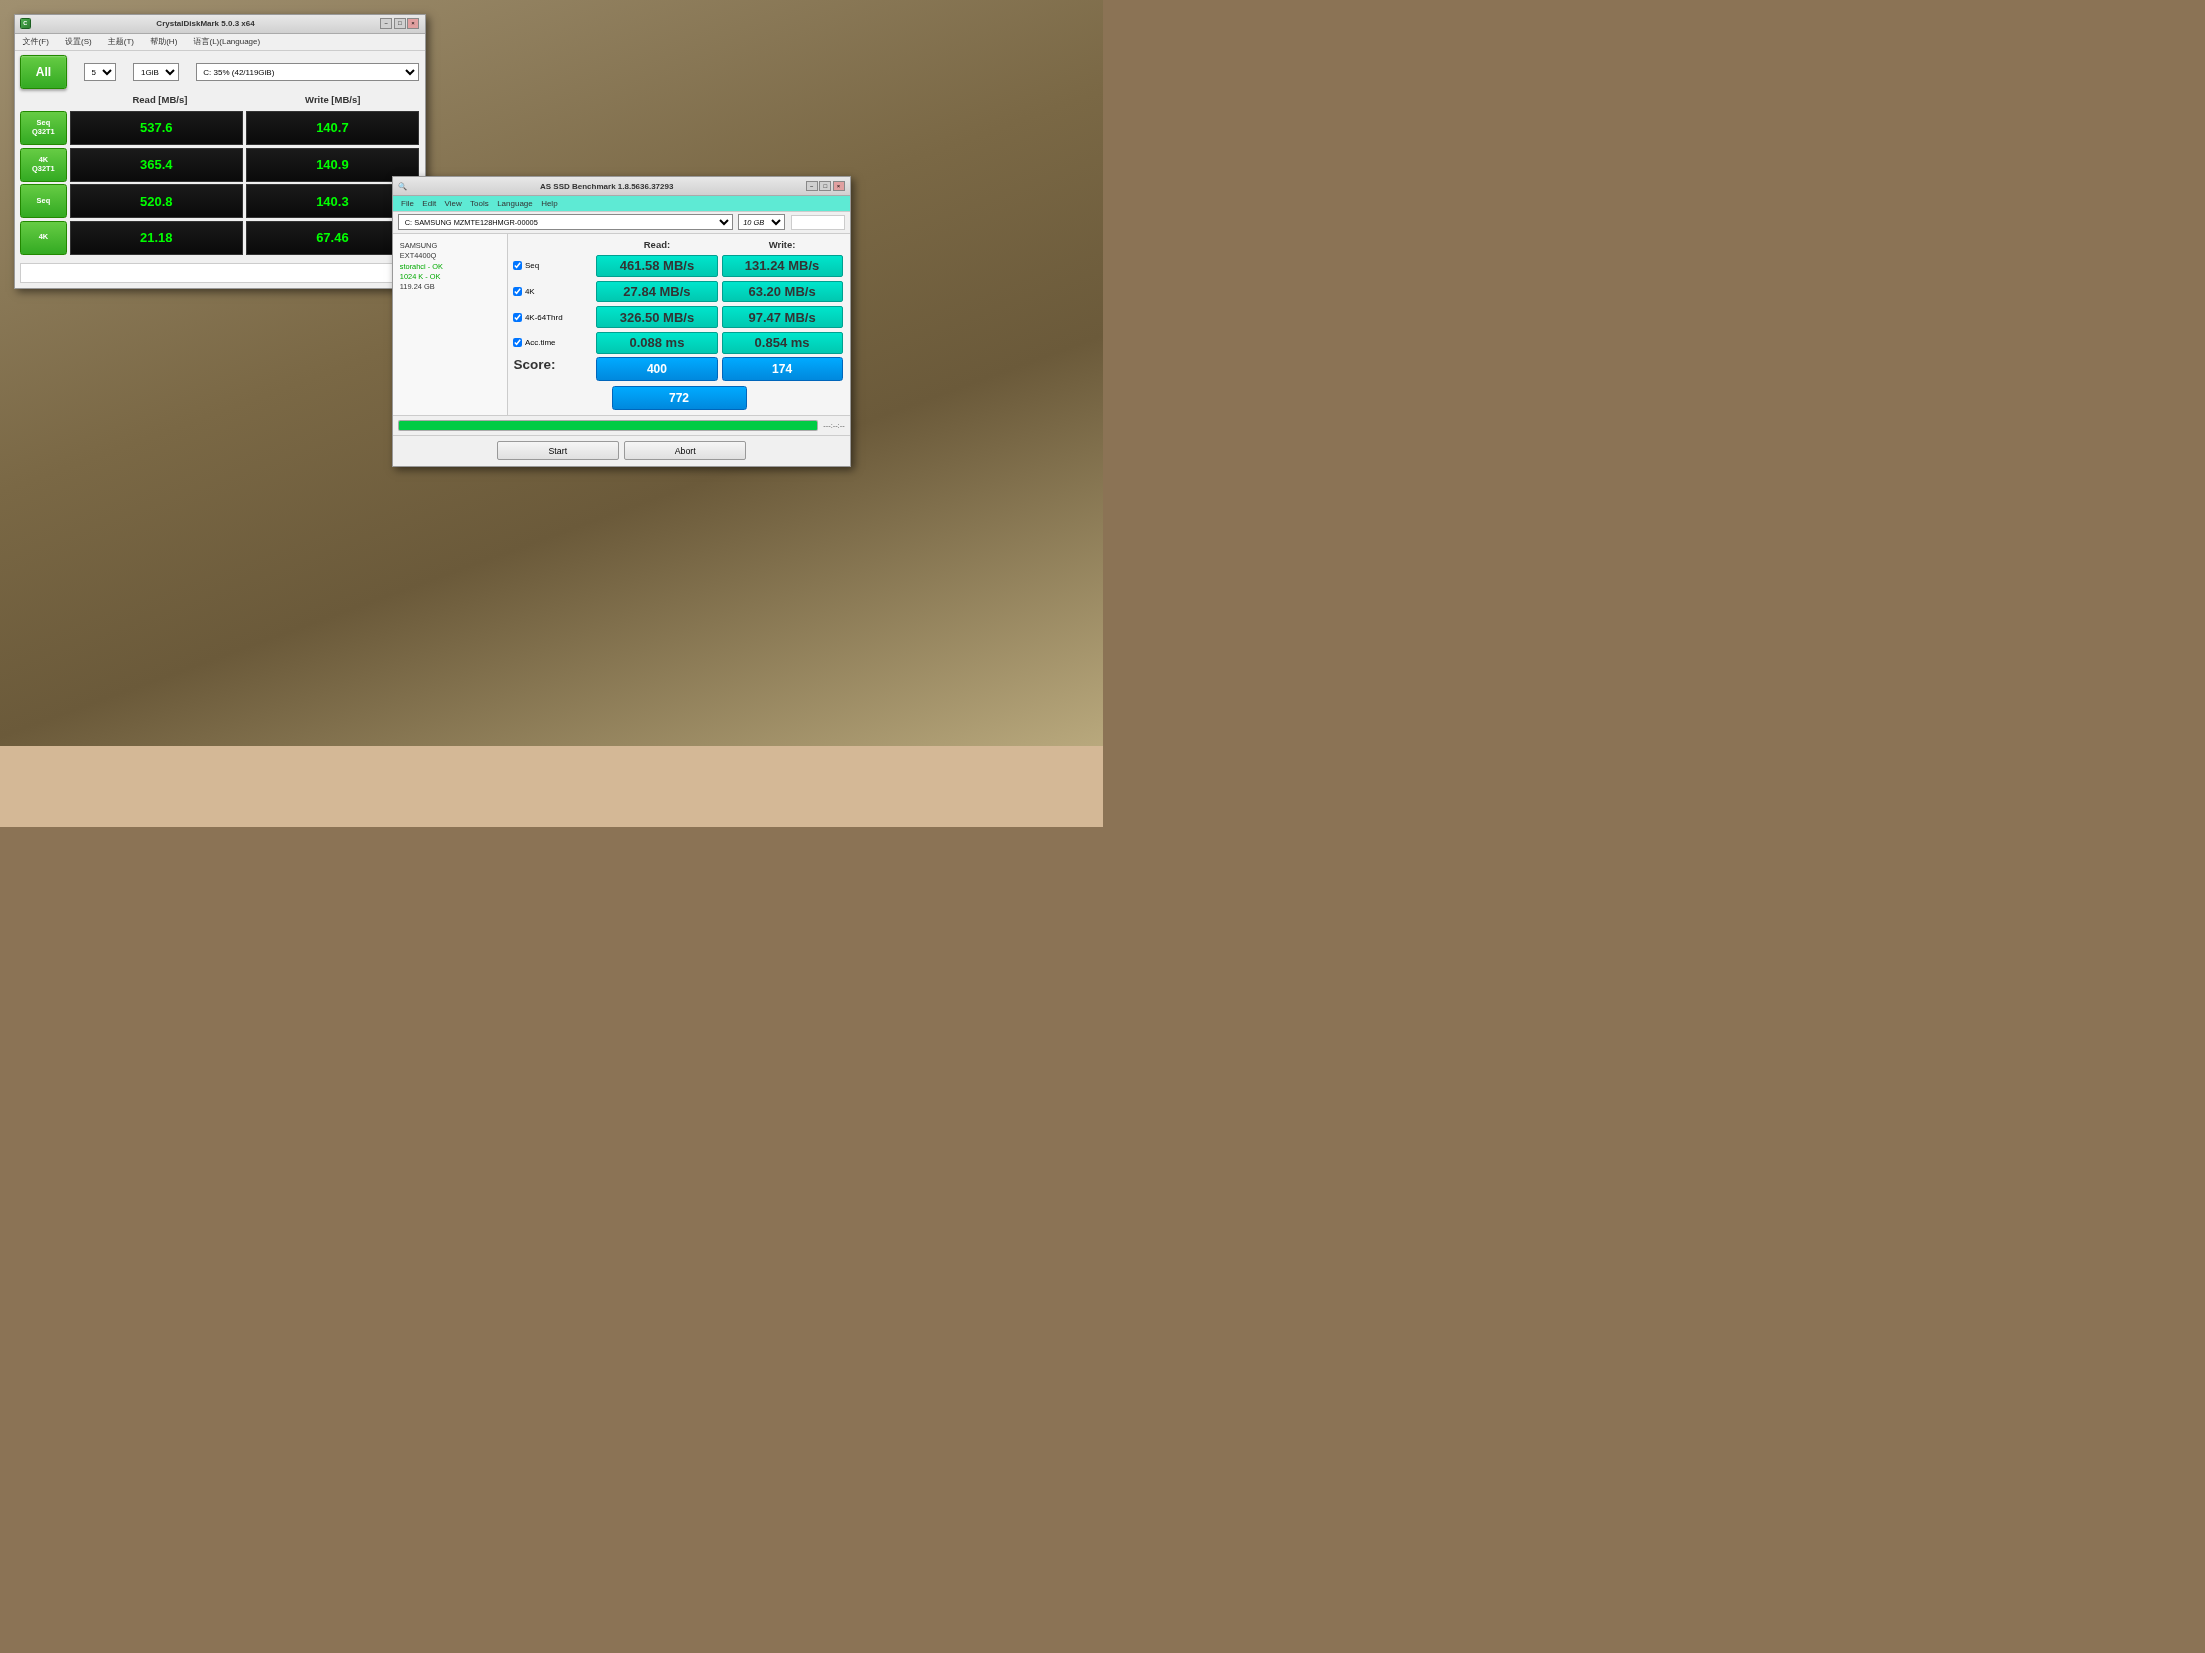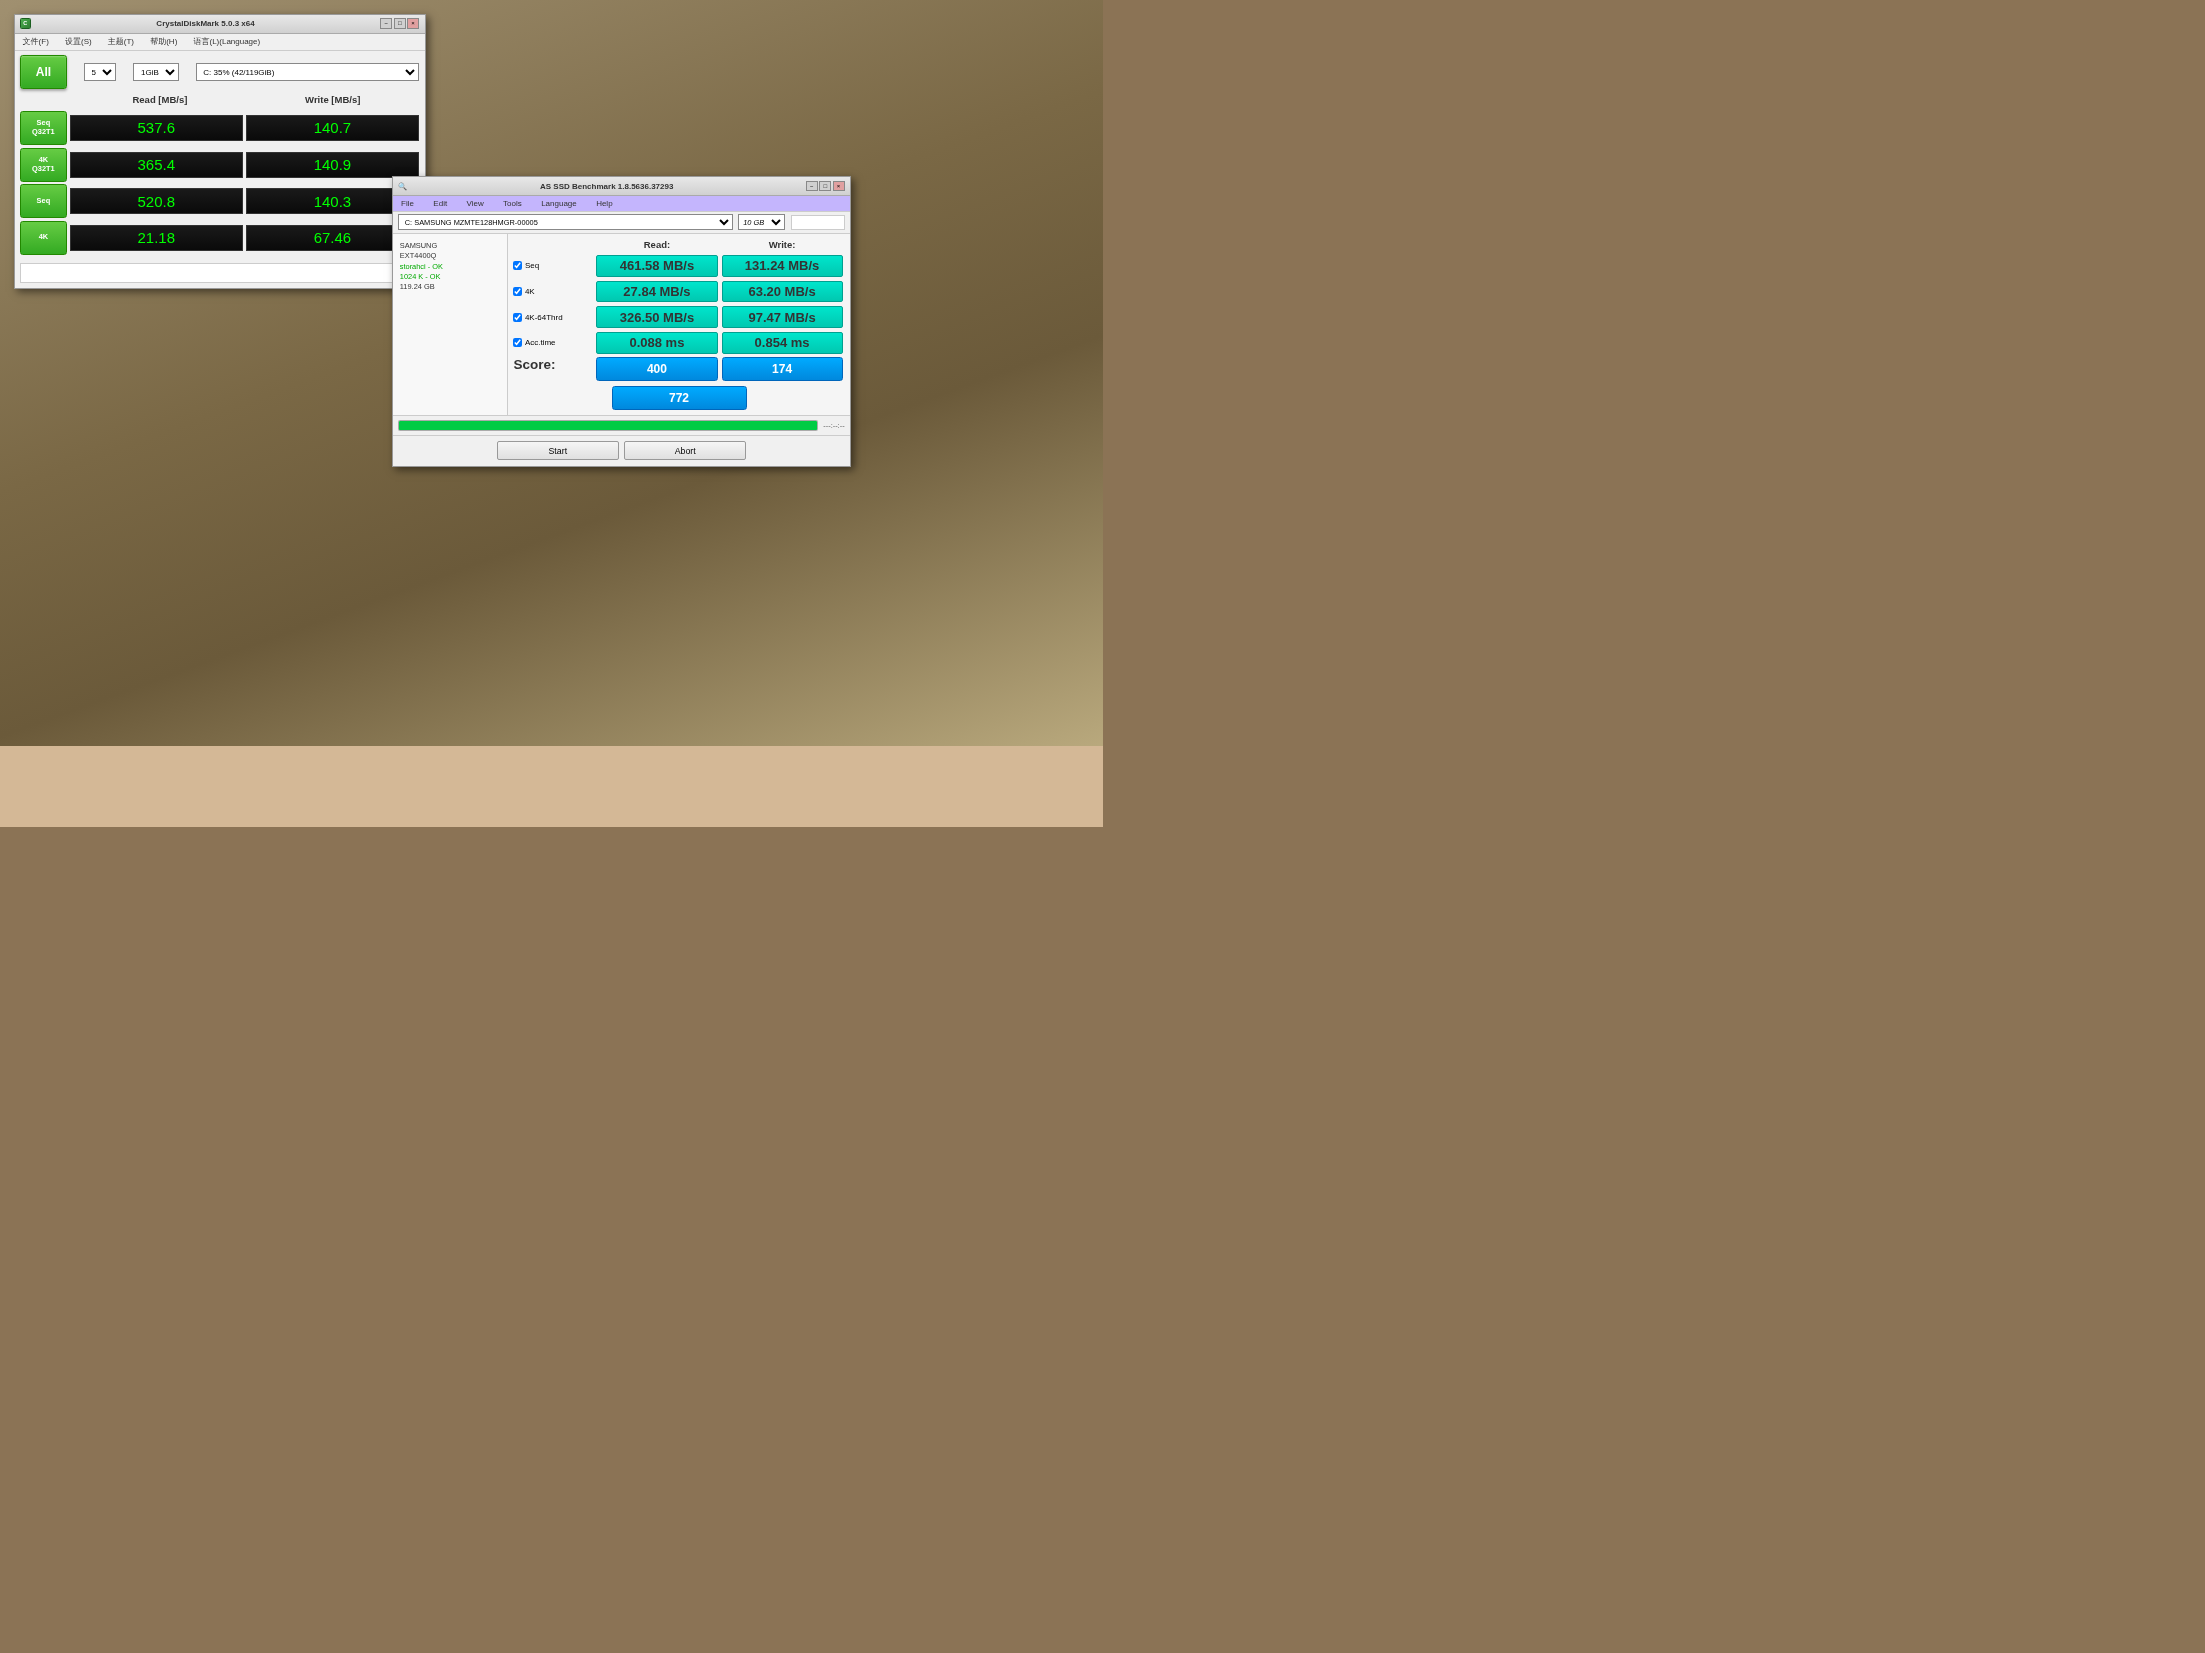--- a/index.html
+++ b/index.html
@@ -174,29 +174,29 @@
       display: flex;
       align-items: center;
       justify-content: center;
       flex-direction: column;
       line-height: 1.2;
       cursor: pointer;
     }
 
     .cdm-value-cell {
       flex: 1;
-      height: 26px;
+      height: 34px;
       background: linear-gradient(to bottom, #1a1a1a, #0a0a0a);
       border: 0.7px solid #333;
       display: flex;
       align-items: center;
       justify-content: center;
       color: #00ff00;
-      font-size: 15px;
-      font-weight: normal;
+      font-size: 13px;
+      font-weight: bold;
     }
 
     .cdm-bottom {
       padding: 5.4px;
     }
 
     .cdm-bottom-bar {
       height: 20px;
       background: white;
       border: 0.7px solid #ccc;
@@ -218,24 +218,24 @@
       background: linear-gradient(to bottom, #e8e8e8, #d0d0d0);
       padding: 2.7px 5.4px;
       display: flex;
       align-items: center;
       justify-content: space-between;
       border-bottom: 0.7px solid #aaa;
       height: 19px;
     }
 
     .asssd-menubar {
-      background: #c4b5fd;
+      background: #5eead4;
       padding: 1.4px 5.4px;
       display: flex;
-      gap: 14px;
+      gap: 3px;
       font-size: 8px;
       border-bottom: 0.7px solid #ccc;
     }
 
     .asssd-toolbar {
       padding: 2.7px 5.4px;
       display: flex;
       gap: 5.4px;
       align-items: center;
       background: #f0f0f0;

